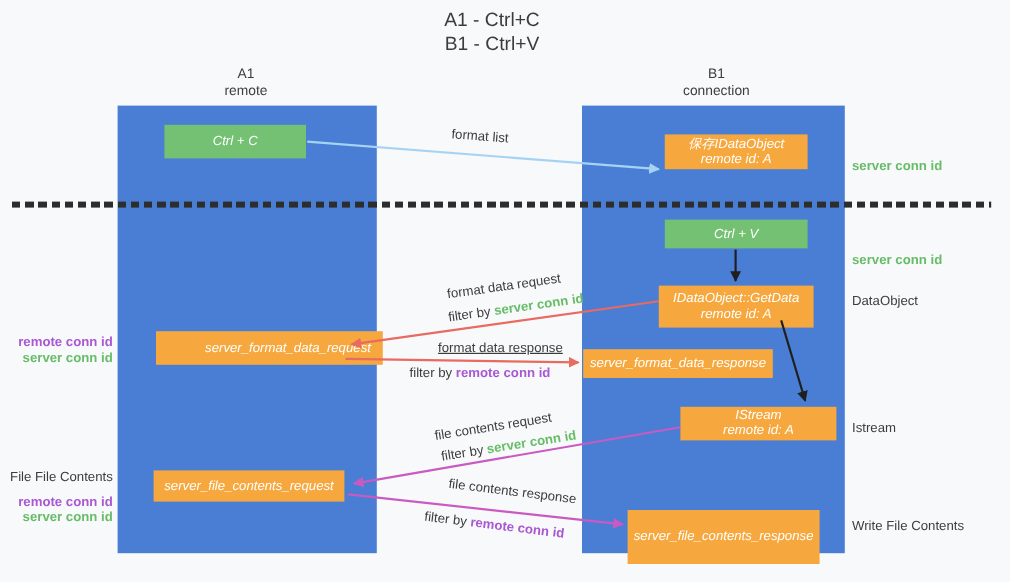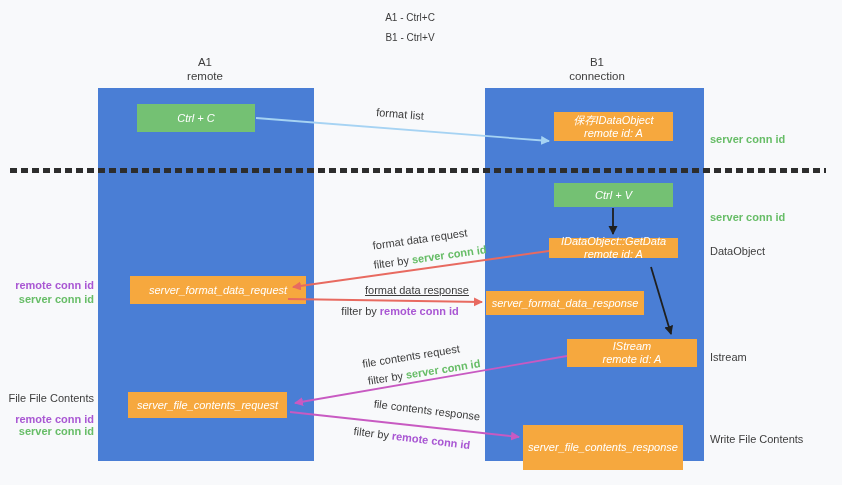--- a/index.html
+++ b/index.html
@@ -4,43 +4,43 @@
 <style>
   html,body{margin:0;padding:0;}
   body{
     width:842px;height:485px;position:relative;overflow:hidden;
     background:#f8f9fb;
     font-family:"Liberation Sans","DejaVu Sans",sans-serif;
     color:#3c3c3c;
   }
   .title{
     position:absolute;top:8px;left:0;width:820px;text-align:center;
-    font-size:10px;line-height:20px;color:#3c3c3c;z-index:6;
+    font-size:16px;line-height:20px;color:#3c3c3c;z-index:6;
   }
   .lane{position:absolute;background:#4a7ed5;z-index:1;}
   .lane-left{left:98px;top:88px;width:216px;height:373px;}
   .lane-right{left:485px;top:88px;width:219px;height:373px;}
   .lane-hdr{
     position:absolute;width:120px;text-align:center;top:55px;
     font-size:11.5px;line-height:14px;color:#3d3d3d;z-index:2;
   }
   .hdr-left{left:145px;}
   .hdr-right{left:537px;}
   .node{
     position:absolute;z-index:3;display:flex;flex-direction:column;
     align-items:center;justify-content:center;text-align:center;
     color:#ffffff;font-size:11px;line-height:13px;white-space:nowrap;font-style:italic;
   }
   .green{background:#74c173;}
   .orange{background:#f6a83e;}
   .n-ctrlc{left:137px;top:104px;width:118px;height:28px;}
   .n-save{left:554px;top:112px;width:119px;height:29px;}
   .n-ctrlv{left:554px;top:183px;width:119px;height:24px;}
-  .n-getdata{left:549px;top:238px;width:129px;height:20px;}
-  .n-fmtreq{left:130px;top:276px;width:176px;height:28px;}
+  .n-getdata{left:549px;top:238px;width:129px;height:35px;}
+  .n-fmtreq{left:130px;top:276px;width:158px;height:28px;padding-left:31px;}
   .n-fmtresp{left:486px;top:291px;width:158px;height:24px;}
   .n-istream{left:567px;top:339px;width:130px;height:28px;}
   .n-filereq{left:128px;top:392px;width:159px;height:26px;}
   .n-fileresp{left:523px;top:425px;width:160px;height:45px;}
   .dotted{
     position:absolute;left:10px;top:168px;width:816px;height:5px;z-index:4;
     background:repeating-linear-gradient(to right,#2d2d2d 0 7px,transparent 7px 11px);
   }
   svg.arrows{position:absolute;left:0;top:0;z-index:5;pointer-events:none;}
   .elabel{

